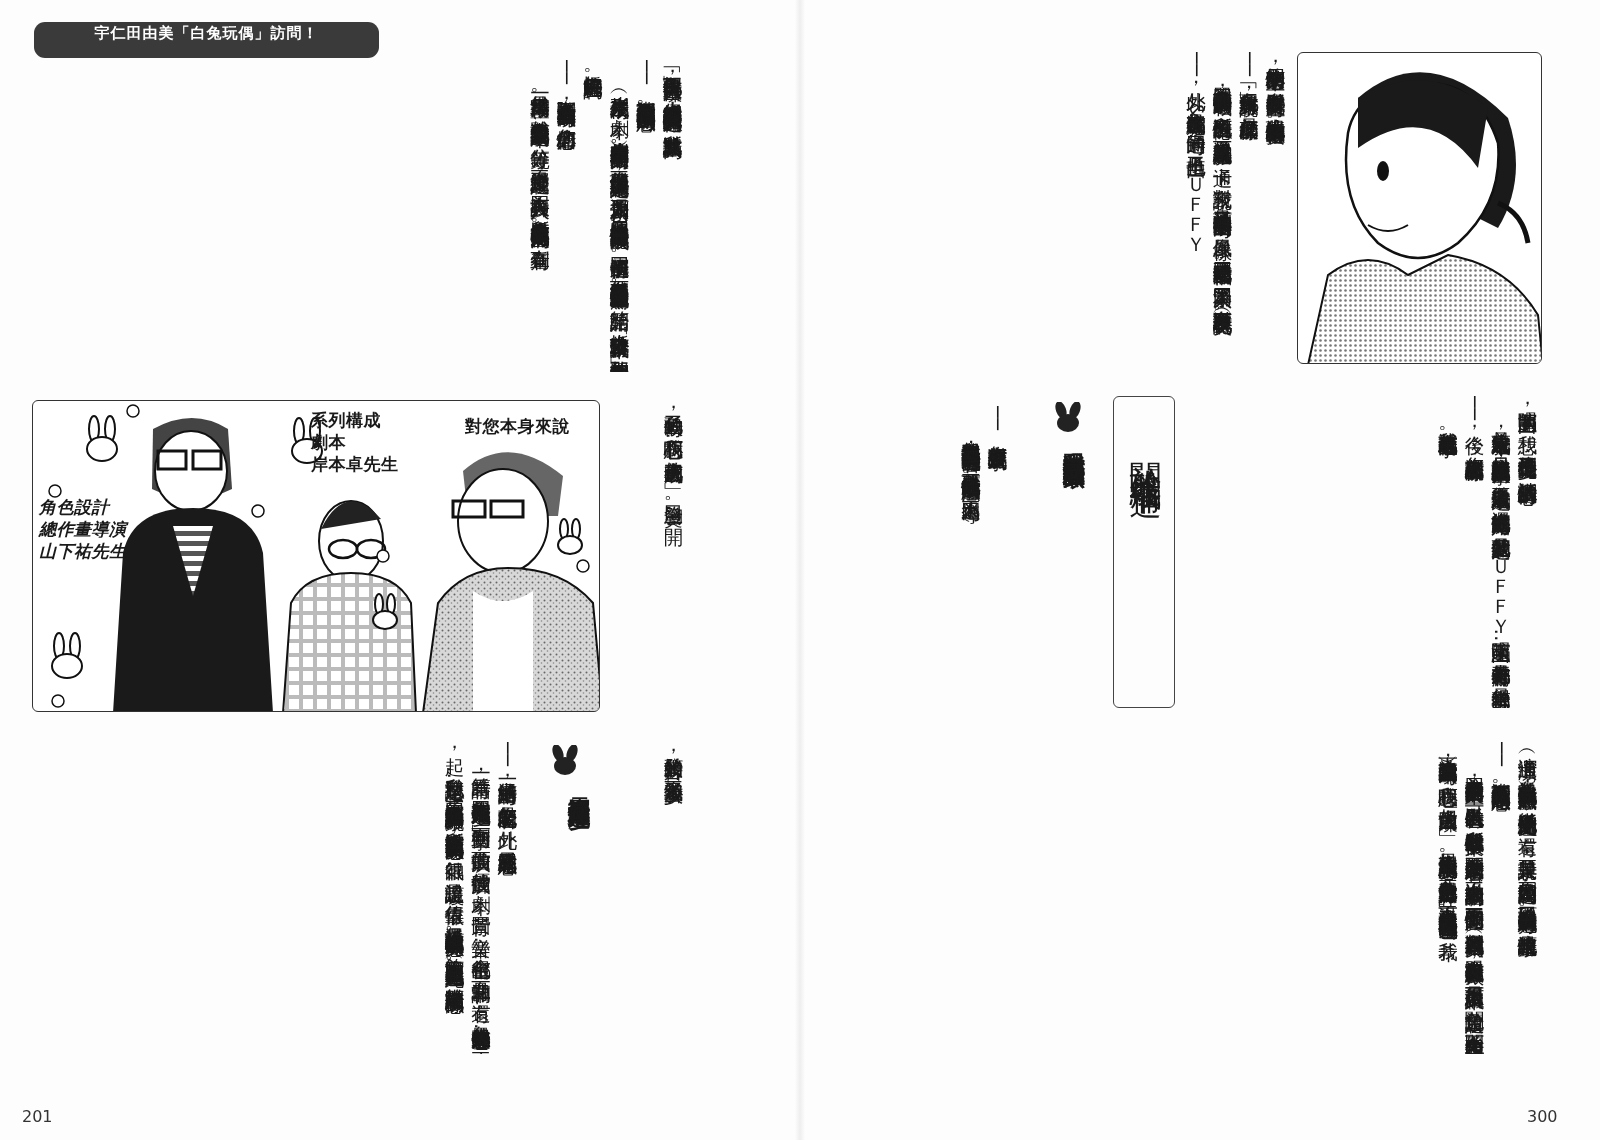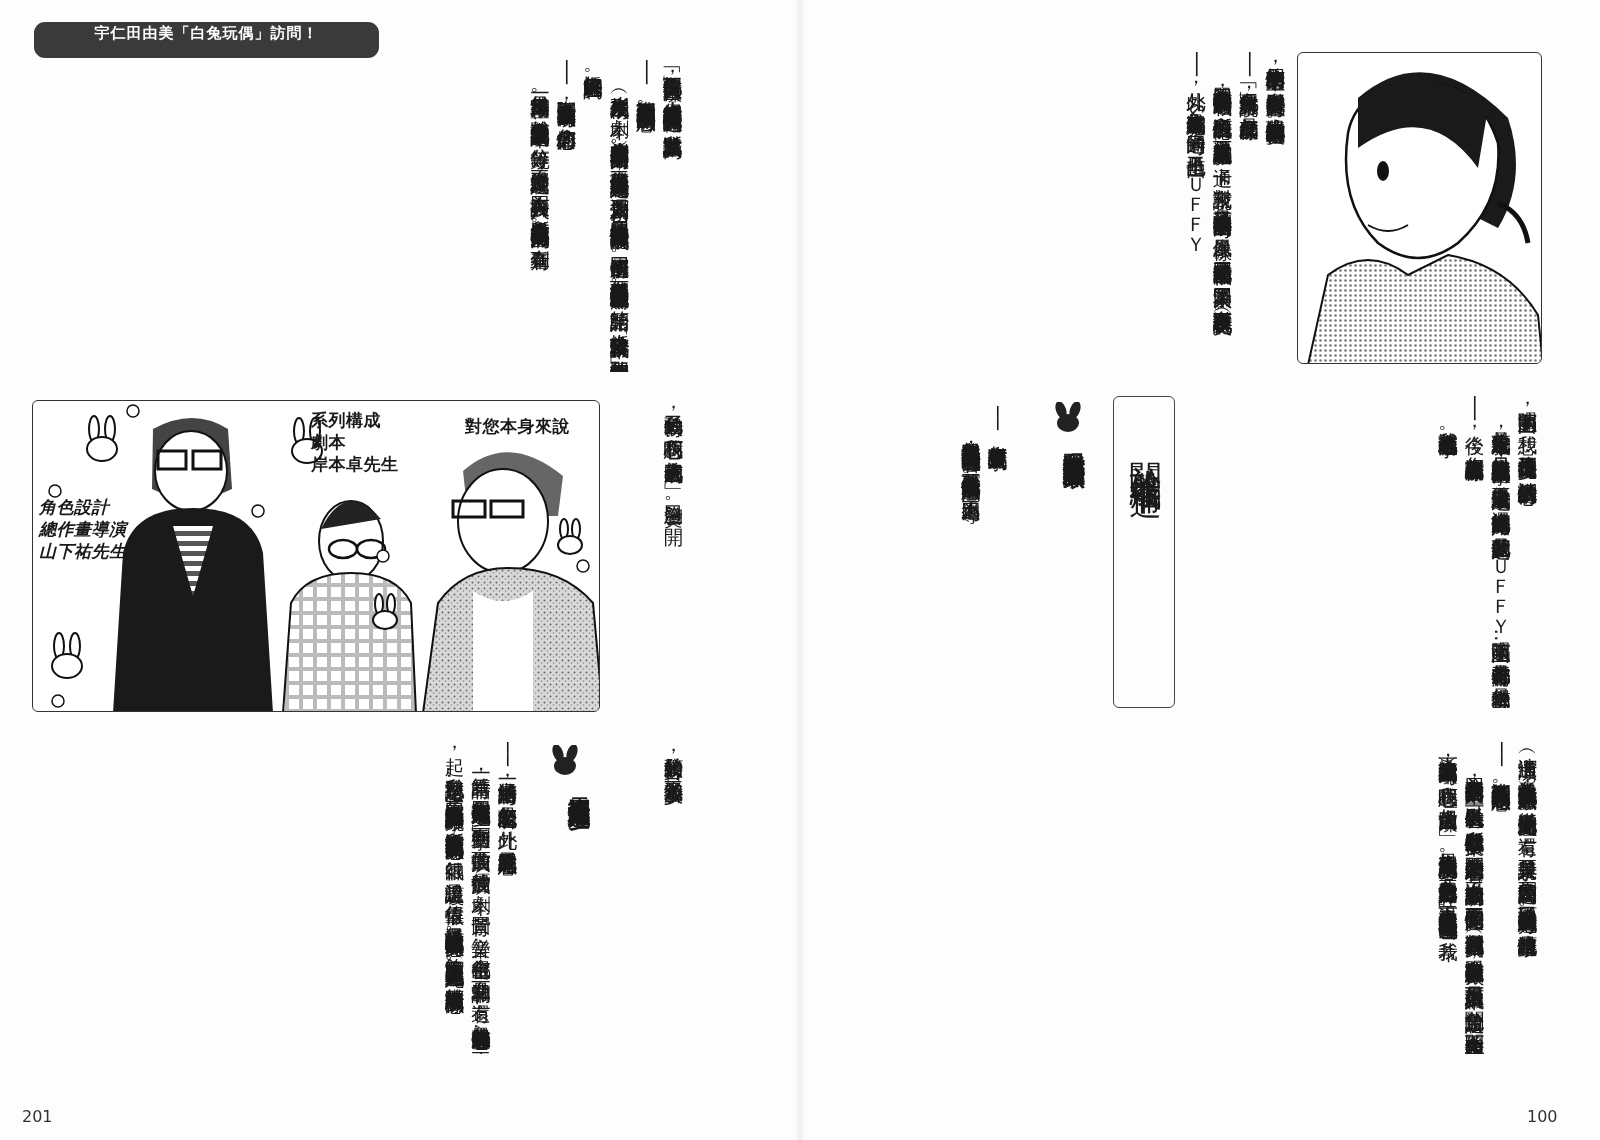--- a/index.html
+++ b/index.html
@@ -229,14 +229,14 @@
     <p>──您有對製作班底提出要求嗎？</p>
     <p class="indent">我似乎表達過希望能讓平常不看卡通的人也能輕鬆觀看，聲音也要盡可能清晰易懂這樣的想法。不過因為導</p>
   </div>
 
   <div class="vblock" style="left:90px; top:742px; width:650px; height:312px;">
     <p>演（卡通導演　龜井幹太先生）跟我對「白兔玩偶」的想法並無二致，所以幾乎完全交給他們處理。還有，與其說是要求，倒不如說是回答問題，還說了幾項我在畫漫畫時留意的地方。應該說是共享情報吧！</p>
     <p>──請告訴我們在看到分鏡及角色設定時的感想。</p>
     <p class="indent">因為分鏡在各話當中是由不同的人來畫，可以看出各人的特色，所以我在看的時候非常快樂。一開始我不太清楚要怎麼看，不過在送來讓我看的期間，我不知不覺間開始懂了，所以我個人感到很高興（笑）。它跟漫畫的分鏡有點像又不太像，是很不可思議的東西。關於角色設定，一開始山下先生（角色設定／總作畫導演　山下祐先生）讓我看大吉跟凜的草圖時，我心想「哇啊！超像大吉跟凜的！」，如果由這位來負責應該就能安心。主要角色的造型當然是有好評，不過山下先生在畫上了年紀的人以及壯漢等等的角色方面也很出色喔。我希</p>
   </div>
 
-  <div class="page-num" style="left:727px;">100</div>
+  <div class="page-num" style="left:727px;">300</div>
 </div>
 
 </body></html>

